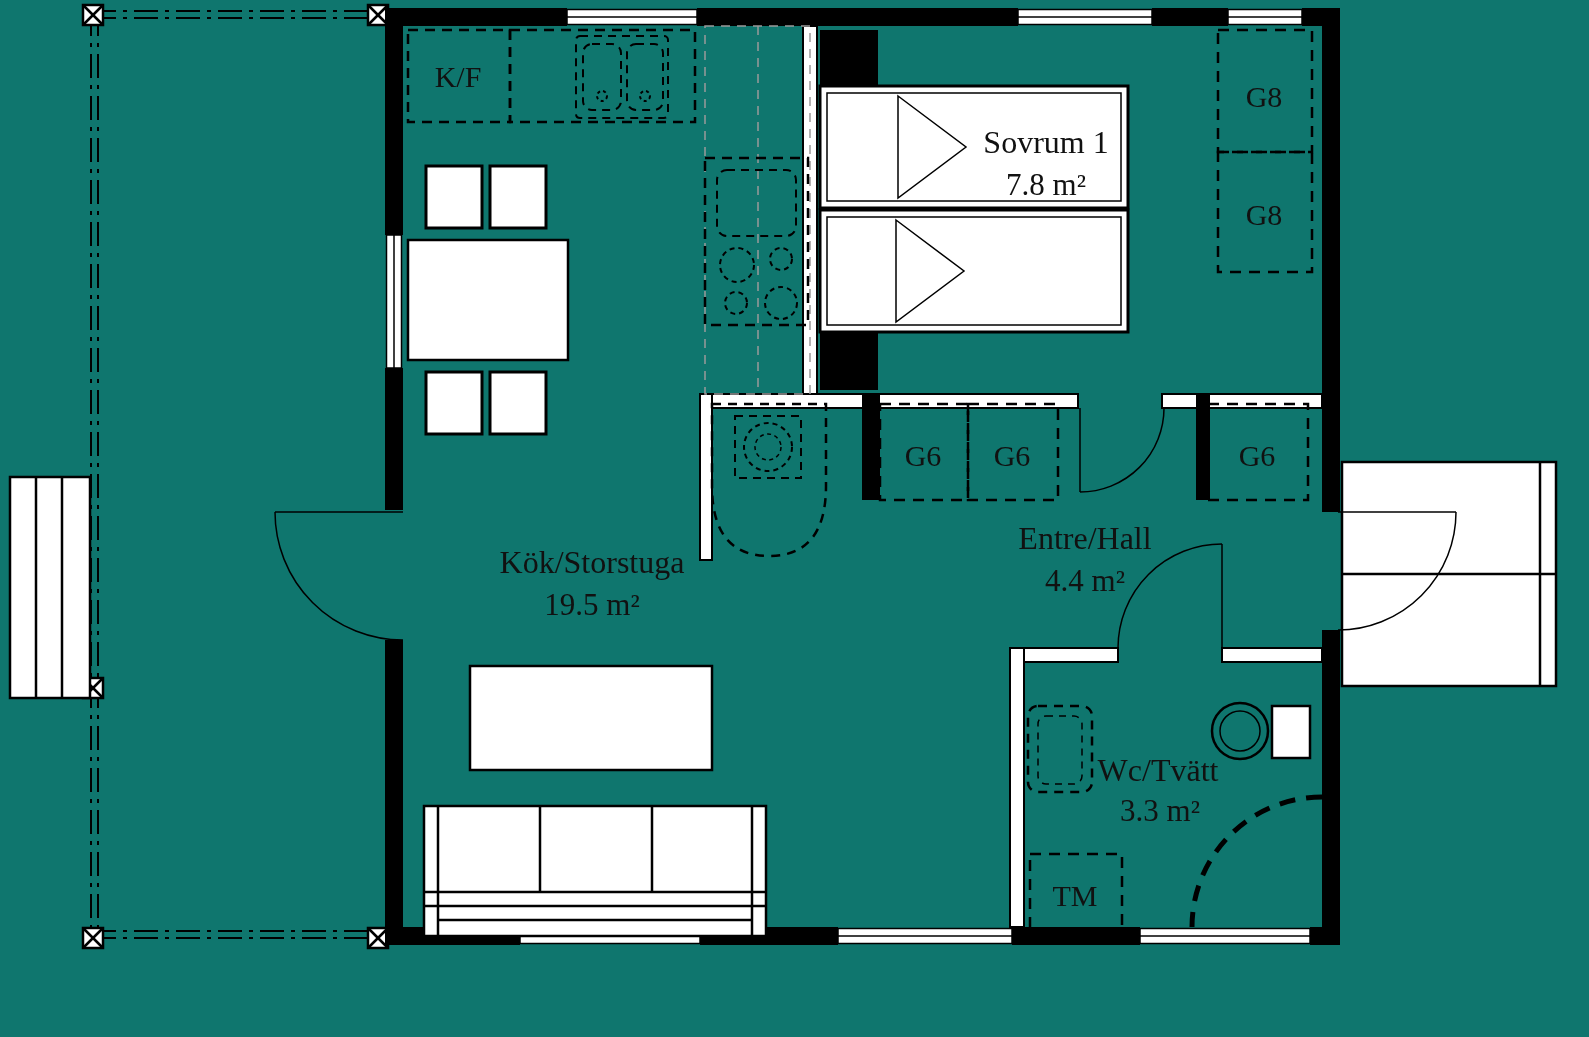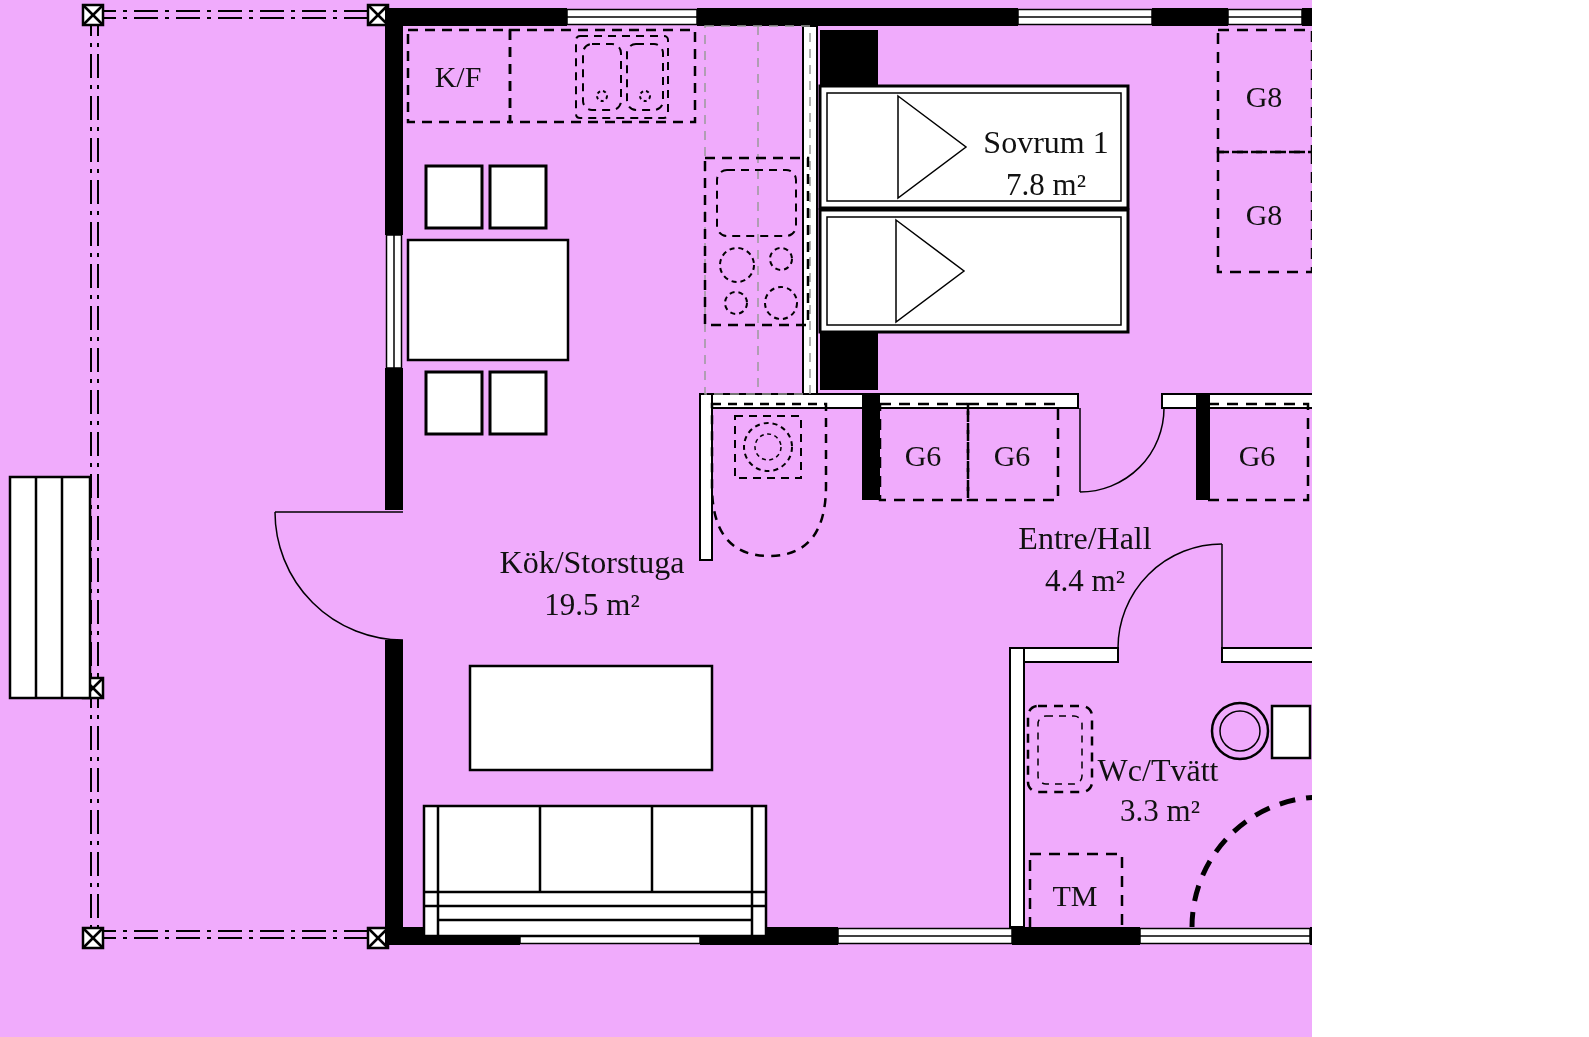--- a/index.html
+++ b/index.html
@@ -1,16 +1,16 @@
 <!DOCTYPE html>
 <html><head>
 <meta charset="utf-8">
 <style>
   html,body{margin:0;padding:0;background:#ffffff;}
-  .stage{position:relative;width:1312px;height:1037px;background:#f0abfc;overflow:hidden;
+  .stage{position:relative;width:1589px;height:1037px;background:#0f766e;overflow:hidden;
          font-family:"Liberation Serif", serif;text-align:center;}
   svg{display:block;}
   text{font-family:"Liberation Serif", serif;fill:#111;}
   .room-name{font-size:32px;}
   .room-area{font-size:31px;}
   .fix-label{font-size:30px;}
 </style>
 </head>
 <body>
 

